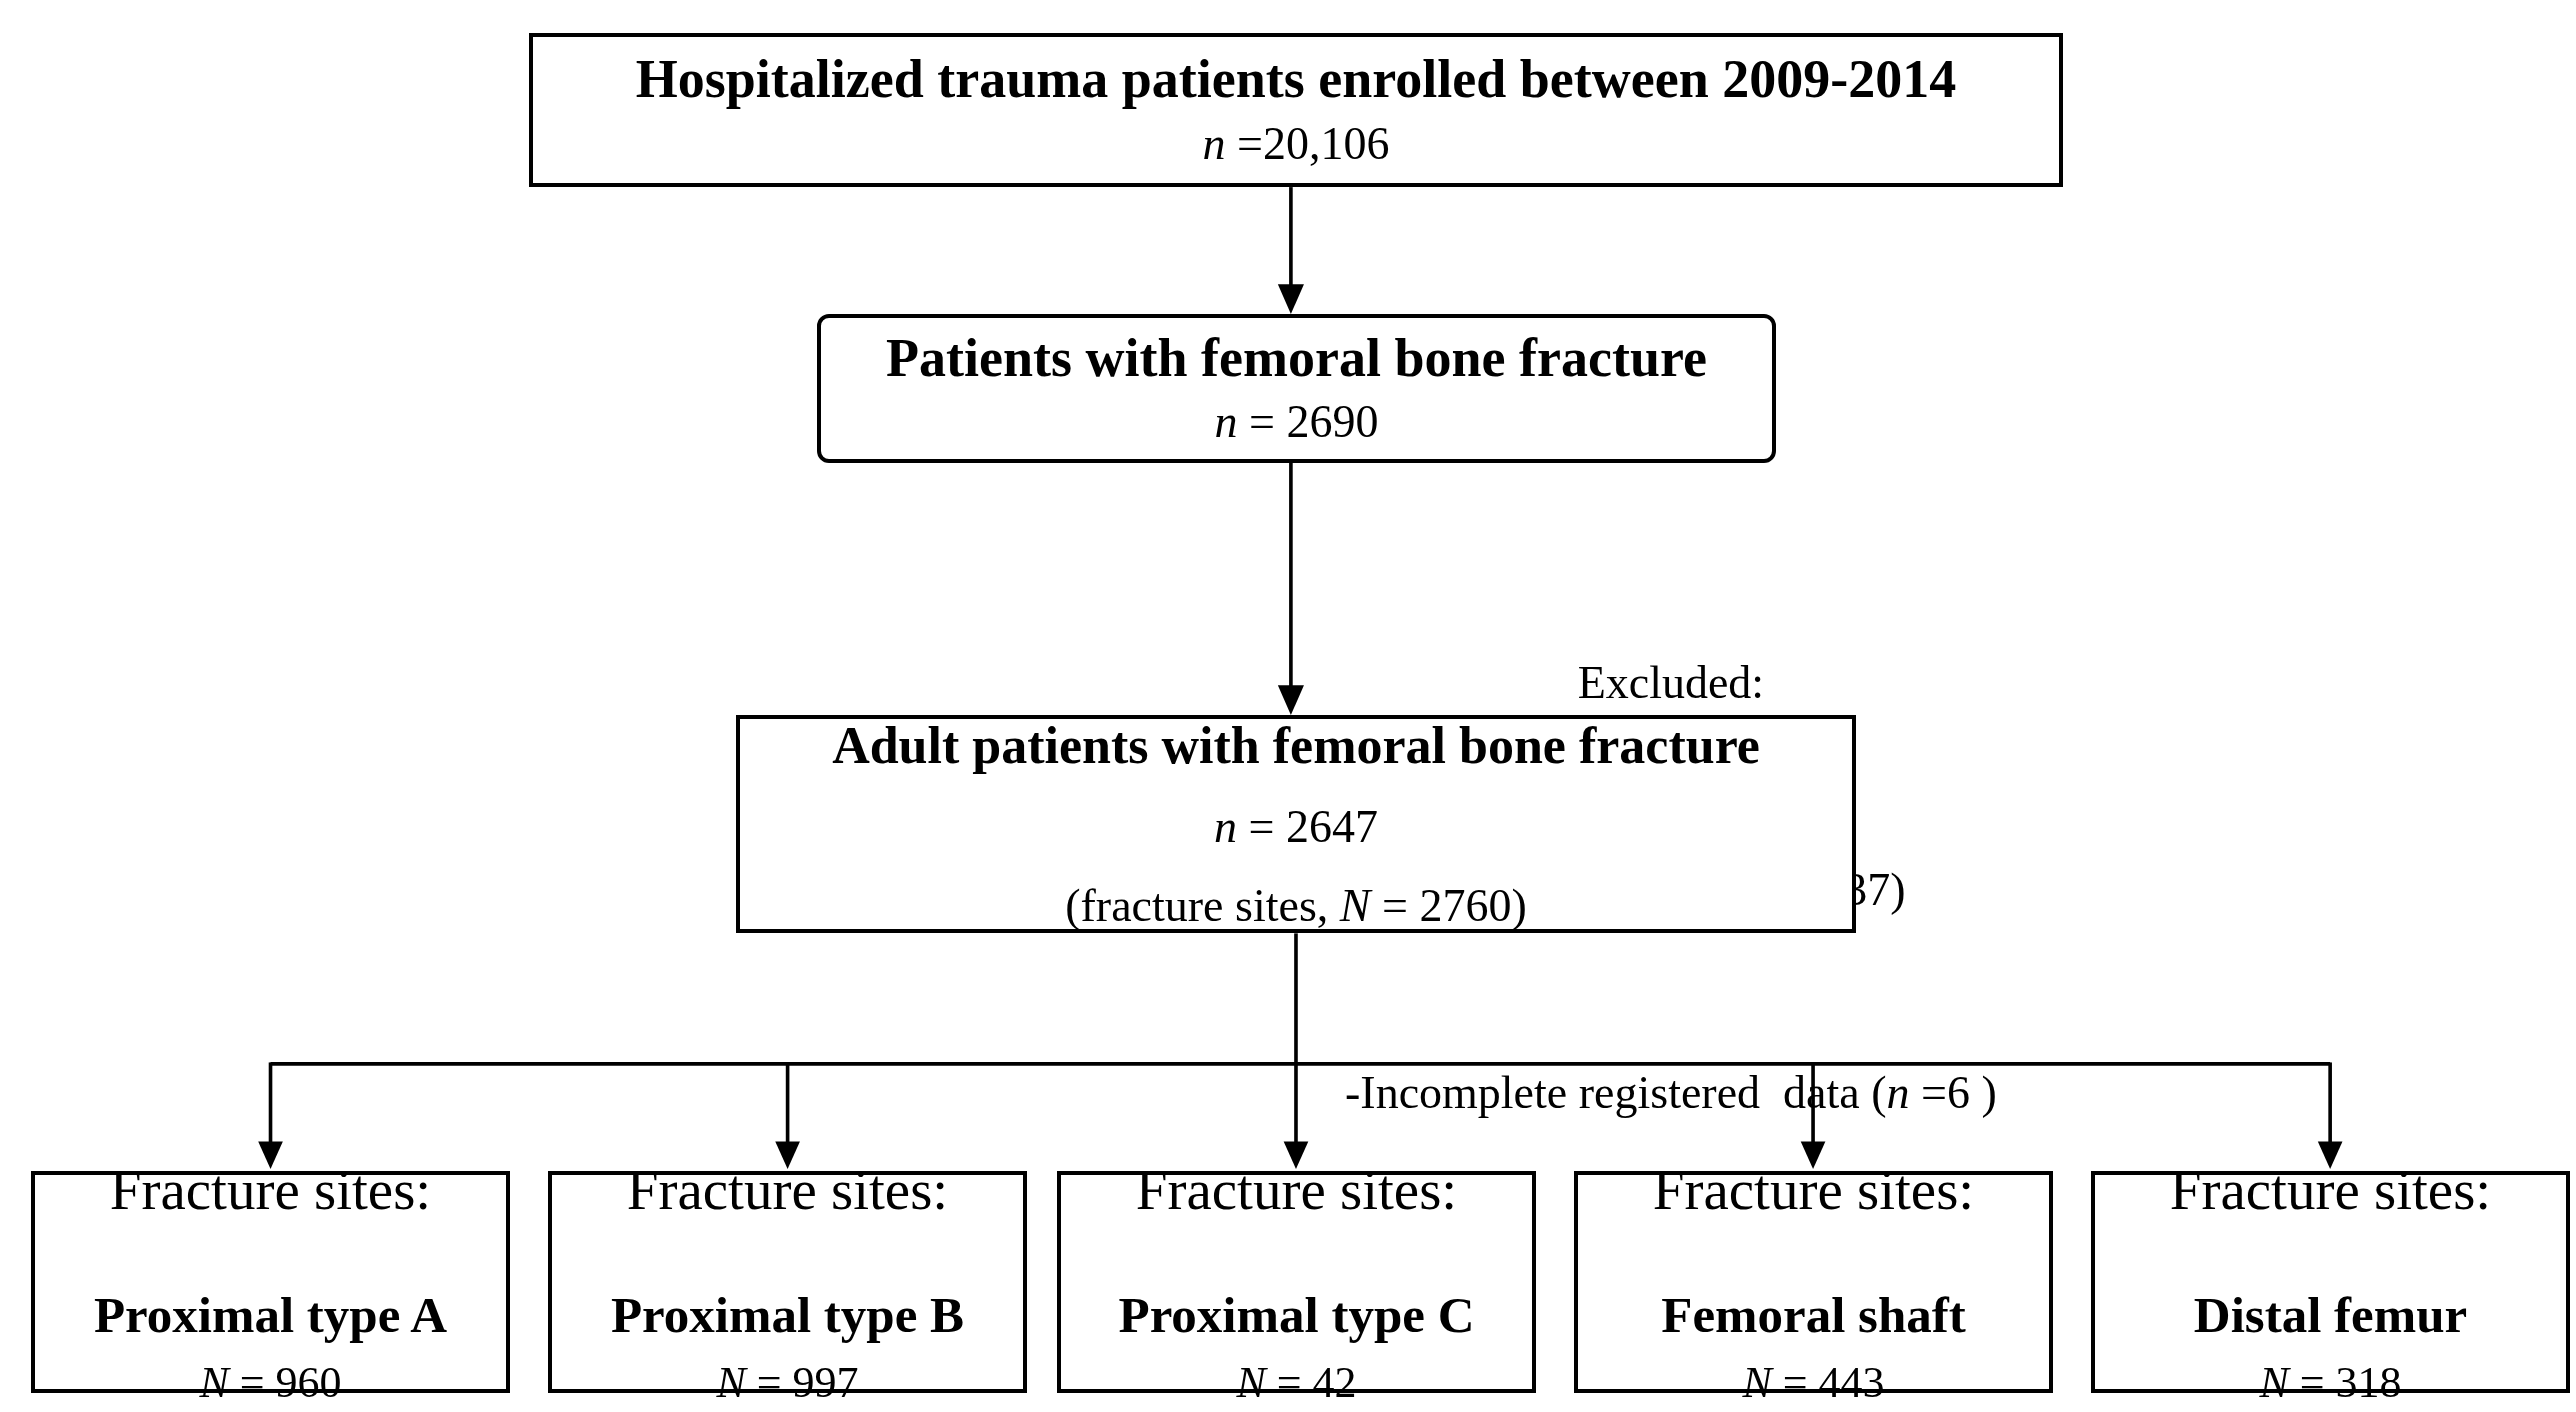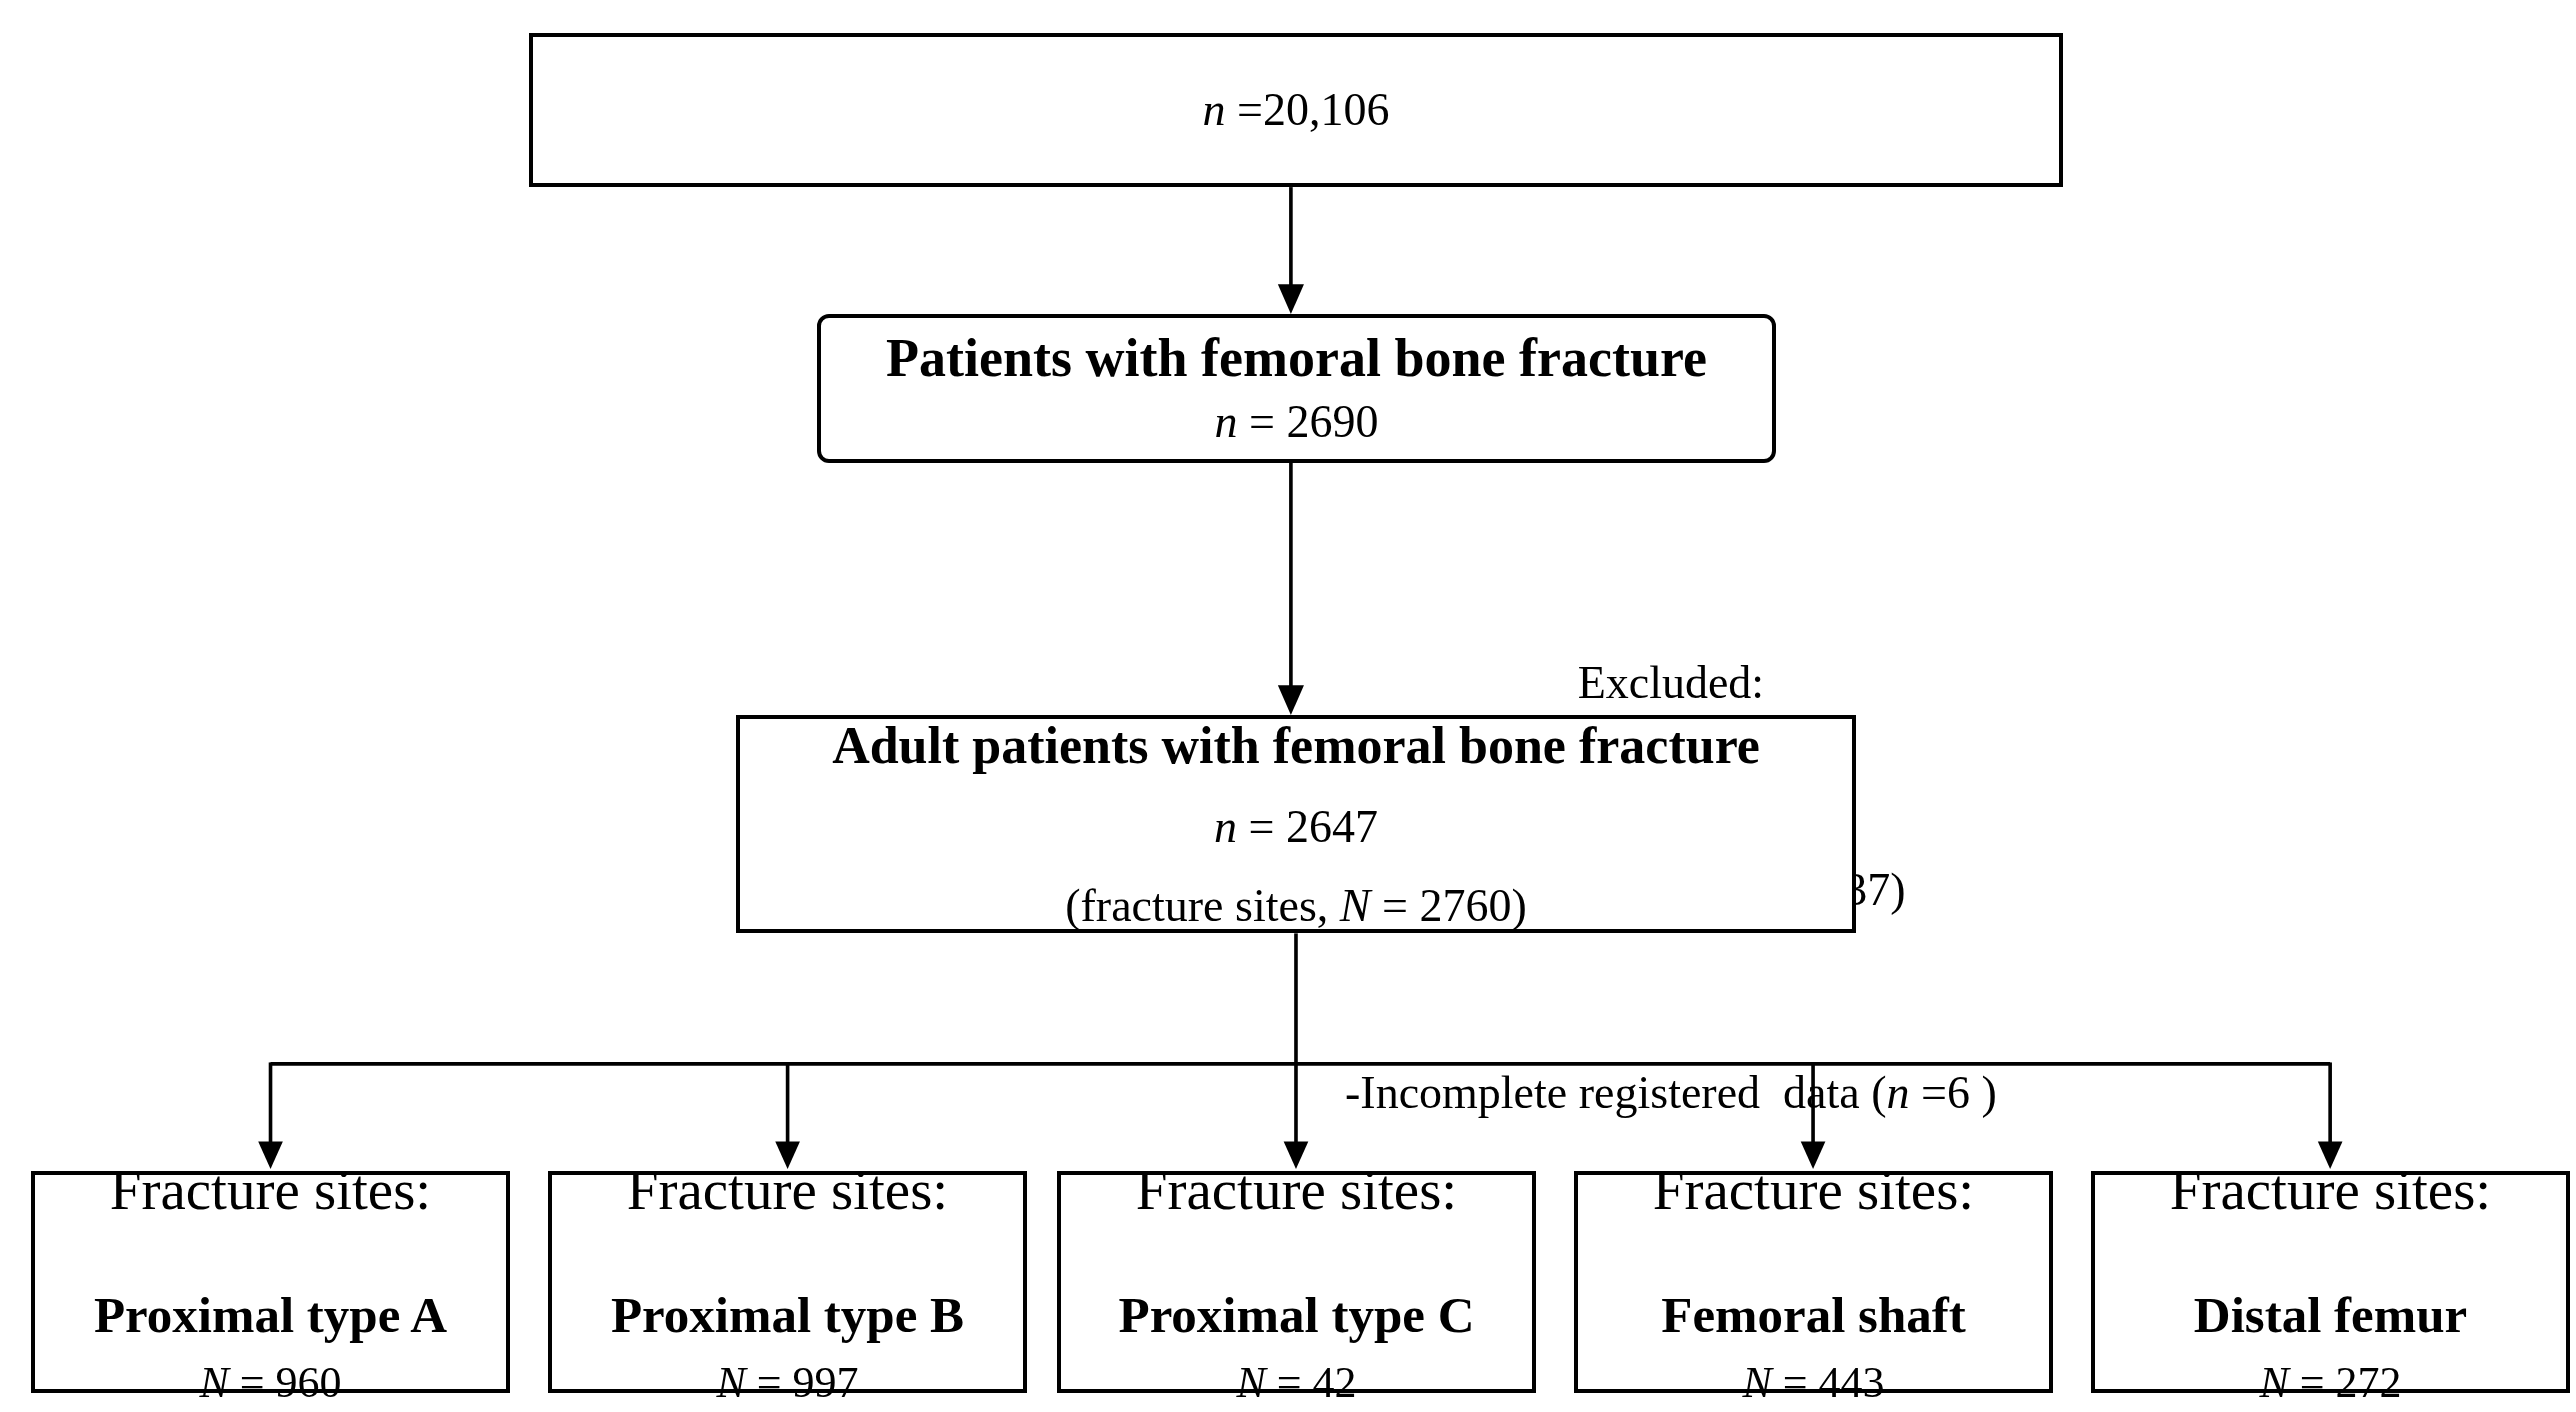--- a/index.html
+++ b/index.html
@@ -84,20 +84,21 @@
     <polygon points="1086,1612 1069,1574 1103,1574"></polygon>
     <line x1="1787" y1="1465" x2="1787" y2="1585"></line>
     <polygon points="1787,1612 1770,1574 1804,1574"></polygon>
     <line x1="2500" y1="1465" x2="2500" y2="1585"></line>
     <polygon points="2500,1612 2483,1574 2517,1574"></polygon>
     <line x1="3213" y1="1465" x2="3213" y2="1585"></line>
     <polygon points="3213,1612 3196,1574 3230,1574"></polygon>
   </svg>
 
   <div class="box box-top">
+    <div class="box-title">Hospitalized trauma patients enrolled between 2009-2014</div>
     <div class="stat"><span></span><span class="var">n</span><span> =20,106</span></div>
   </div>
 
   <div class="box box-femur">
     <div class="box-title">Patients with femoral bone fracture</div>
     <div class="stat"><span></span><span class="var">n</span><span> = 2690</span></div>
   </div>
 
   <div class="excluded">
     <div>Excluded:</div>
@@ -131,17 +132,17 @@
 
   <div class="box leaf" style="left:1574px">
     <div class="leaf-label">Fracture sites:</div>
     <div class="leaf-name">Femoral shaft</div>
     <div class="stat"><span></span><span class="var">N</span><span> = 443</span></div>
   </div>
 
   <div class="box leaf" style="left:2091px">
     <div class="leaf-label">Fracture sites:</div>
     <div class="leaf-name">Distal femur</div>
-    <div class="stat"><span></span><span class="var">N</span><span> = 272</span></div>
+    <div class="stat"><span></span><span class="var">N</span><span> = 318</span></div>
   </div>
 
 </div>
 
 
 </body></html>

